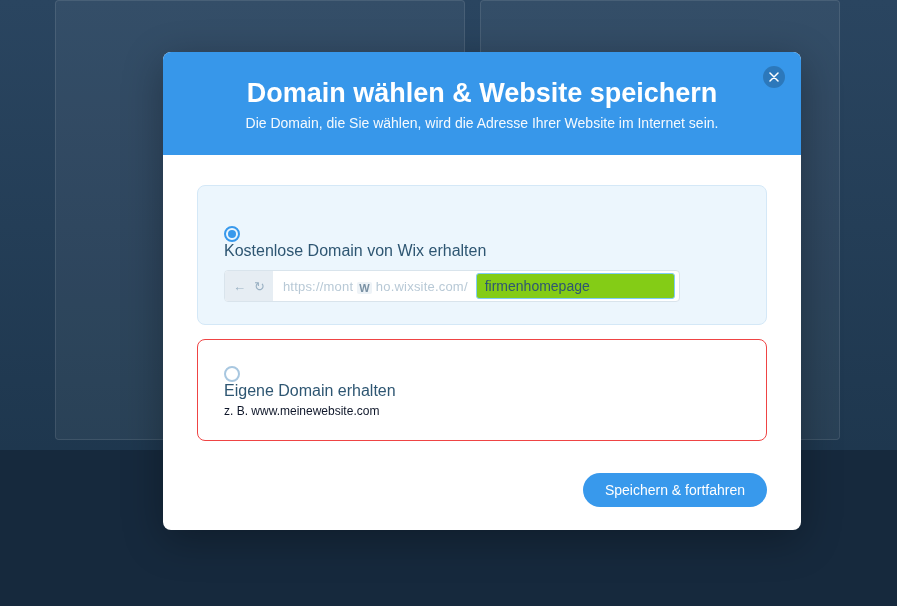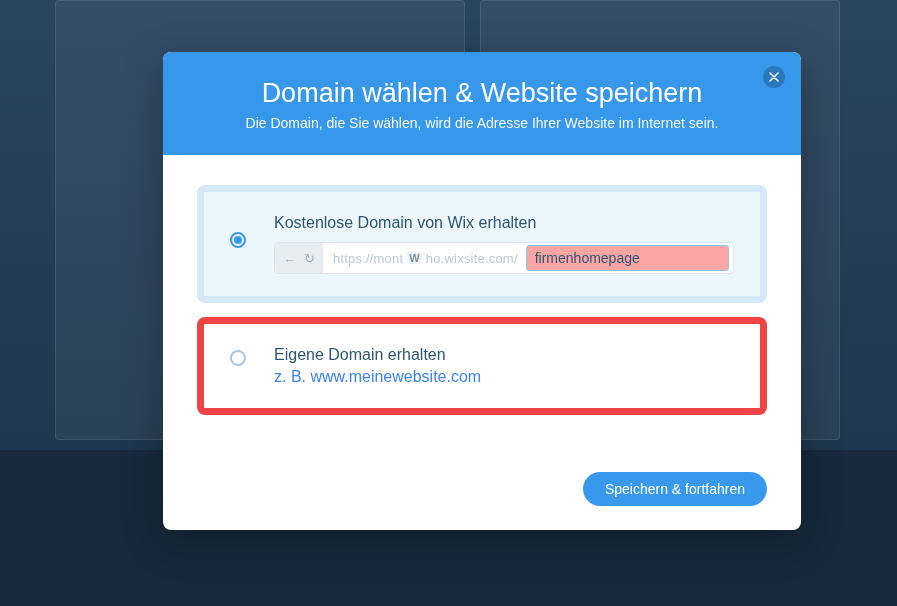--- a/index.html
+++ b/index.html
@@ -37,21 +37,21 @@
   display: flex; flex-direction: column;
 }
 .modal-header {
   background: #3797ea;
   color: #fff;
   padding: 26px 30px 24px;
   text-align: center;
   position: relative;
 }
 .modal-title {
-  font-size: 27px; font-weight: 400;
+  font-size: 27px; font-weight: 700;
   margin-bottom: 6px;
 }
 .modal-subtitle {
   font-size: 14px; font-weight: 300;
   opacity: 0.95;
   text-align: center;
 }
 .close-btn {
   position: absolute; top: 14px; right: 16px;
   width: 22px; height: 22px; border-radius: 50%;
@@ -59,28 +59,29 @@
   color: #fff;
   display: flex; align-items: center; justify-content: center;
   cursor: pointer;
   font-size: 13px; line-height: 1;
 }
 .modal-body {
   flex: 1; padding: 30px 34px 0;
   background: #fff;
 }
 .option-card {
-  border: 7px solid #ef4444;
+  border: 1px solid #ef4444;
   border-radius: 8px;
   padding: 22px 26px;
   margin-bottom: 14px;
   display: flex;
   align-items: flex-start;
-  gap: 28px;
+  gap: 0;
   cursor: pointer;
+  flex-direction: column;
 }
 .option-card.selected {
   background: #ecf6fd;
   border-color: #d4e8f7;
 }
 .radio {
   width: 16px; height: 16px; border-radius: 50%;
   border: 2px solid #3899ec;
   flex-shrink: 0;
   margin-top: 18px;
@@ -95,21 +96,21 @@
   border-color: #a8c7e0;
   margin-top: 4px;
 }
 .option-content { flex: 1; }
 .option-title {
   font-size: 16px; color: #2e5672;
   margin-bottom: 10px;
 }
 .option-card:not(.selected) .option-title { margin-bottom: 4px; }
 .option-hint {
-  font-size: 16px; color: #3b82f6;
+  font-size: 12px; color: #0f172a;
 }
 .url-bar {
   display: flex; align-items: center;
   background: #fff;
   border: 1px solid #d9e4ec;
   border-radius: 4px;
   height: 32px;
   overflow: hidden;
 }
 .url-nav {
@@ -118,39 +119,39 @@
   padding: 0 8px; gap: 8px;
   height: 100%;
   color: #9ab1c3;
   font-size: 13px;
 }
 .url-prefix {
   color: #b8c9d6; font-size: 13px;
   padding: 0 8px 0 10px;
   letter-spacing: 0.2px;
   white-space: nowrap;
-  display: flex; align-items: center; gap: 4px;
+  display: flex; align-items: flex-end; gap: 4px;
 }
 .wix-w {
   display: inline-block;
   font-weight: 700; color: #7a91a4;
   font-size: 11px;
   background: #eef3f7;
   border-radius: 2px;
   padding: 0 2px;
 }
 .url-input {
   flex: 1;
   border: 1px solid #7fccf7;
   border-radius: 3px;
   padding: 4px 8px;
   margin: 0 4px 0 0;
   font-size: 14px;
   color: #2e5672;
-  background: #fca5a5;
+  background: #84cc16;
   outline: none;
   height: 26px;
 }
 .modal-footer {
   padding: 18px 34px 24px;
   display: flex; justify-content: flex-end;
 }
 .primary-btn {
   background: #3899ec;
   color: #fff;

